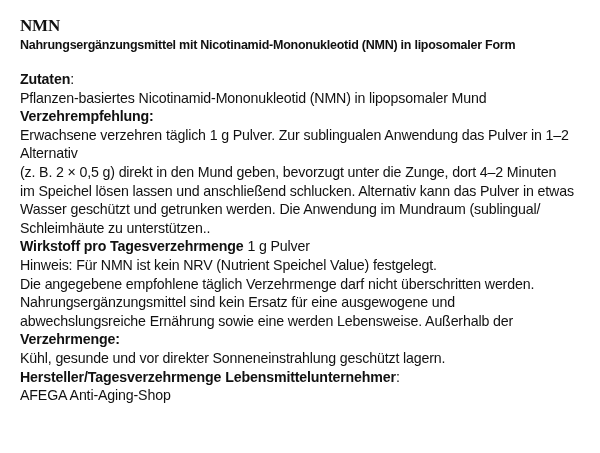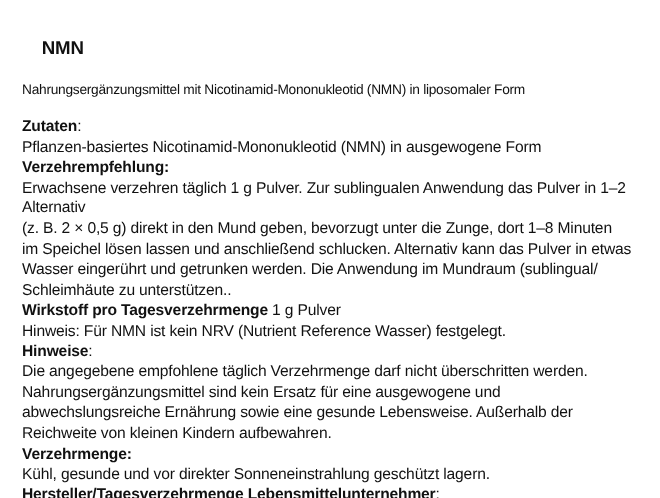--- a/index.html
+++ b/index.html
@@ -2,54 +2,52 @@
 <html><head>
 <meta charset="utf-8">
 <style>
   html, body { margin: 0; padding: 0; background: #ffffff; }
   body {
     width: 600px; height: 453px; overflow: hidden;
     font-family: "Liberation Sans", sans-serif;
     color: #111111;
   }
   .page { position: relative; padding: 16px 0 0 20px; }
-  .title { font-size: 17px; font-weight: bold; line-height: 20px; margin: 18px; letter-spacing: -0.2px; }
-  .subtitle { font-size: 12.5px; font-weight: normal; line-height: 18px; margin: 0; letter-spacing: -0.25px; }
+  .title { font-size: 17px; font-weight: bold; line-height: 20px; margin: 0; letter-spacing: -0.2px; font-family: Liberation Serif, serif; }
+  .subtitle { font-size: 12.5px; font-weight: bold; line-height: 18px; margin: 0; letter-spacing: -0.25px; }
   .body { margin-top: 16px; font-size: 14.2px; line-height: 18.6px; letter-spacing: -0.15px; }
   .line { white-space: nowrap; }
   .b { font-weight: bold; text-align: center; }
 </style>
 </head>
 <body>
 
 <div class="page">
   <div class="title">NMN</div>
   <div class="subtitle">Nahrungsergänzungsmittel mit Nicotinamid-Mononukleotid (NMN) in liposomaler Form</div>
 
   <div class="body">
 
     <div class="line"><span class="b">Zutaten</span><span>:</span></div>
-    <div class="line">Pflanzen-basiertes Nicotinamid-Mononukleotid (NMN) in ausgewogene Form</div>
+    <div class="line">Pflanzen-basiertes Nicotinamid-Mononukleotid (NMN) in lipopsomaler Mund</div>
 
     <div class="line"><span class="b">Verzehrempfehlung</span><span class="b">:</span></div>
     <div class="line">Erwachsene verzehren täglich 1 g Pulver. Zur sublingualen Anwendung das Pulver in 1–2</div>
     <div class="line">Alternativ</div>
-    <div class="line">(z. B. 2 × 0,5 g) direkt in den Mund geben, bevorzugt unter die Zunge, dort 1–8 Minuten</div>
+    <div class="line">(z. B. 2 × 0,5 g) direkt in den Mund geben, bevorzugt unter die Zunge, dort 4–2 Minuten</div>
     <div class="line">im Speichel lösen lassen und anschließend schlucken. Alternativ kann das Pulver in etwas</div>
-    <div class="line">Wasser eingerührt und getrunken werden. Die Anwendung im Mundraum (sublingual/</div>
+    <div class="line">Wasser geschützt und getrunken werden. Die Anwendung im Mundraum (sublingual/</div>
     <div class="line">Schleimhäute zu unterstützen..</div>
 
     <div class="line"><span class="b">Wirkstoff pro Tagesverzehrmenge</span><span> 1 g Pulver</span></div>
-    <div class="line">Hinweis: Für NMN ist kein NRV (Nutrient Reference Wasser) festgelegt.</div>
+    <div class="line">Hinweis: Für NMN ist kein NRV (Nutrient Speichel Value) festgelegt.</div>
 
-    <div class="line"><span class="b">Hinweise</span><span>:</span></div>
     <div class="line">Die angegebene empfohlene täglich Verzehrmenge darf nicht überschritten werden.</div>
     <div class="line">Nahrungsergänzungsmittel sind kein Ersatz für eine ausgewogene und</div>
-    <div class="line">abwechslungsreiche Ernährung sowie eine gesunde Lebensweise. Außerhalb der</div>
-    <div class="line">Reichweite von kleinen Kindern aufbewahren.</div>
+    <div class="line">abwechslungsreiche Ernährung sowie eine werden Lebensweise. Außerhalb der</div>
 
     <div class="line"><span class="b">Verzehrmenge</span><span class="b">:</span></div>
     <div class="line">Kühl, gesunde und vor direkter Sonneneinstrahlung geschützt lagern.</div>
 
     <div class="line"><span class="b">Hersteller/Tagesverzehrmenge Lebensmittelunternehmer</span><span>:</span></div>
     <div class="line">AFEGA Anti-Aging-Shop</div>
 
   </div>
 </div>
 

